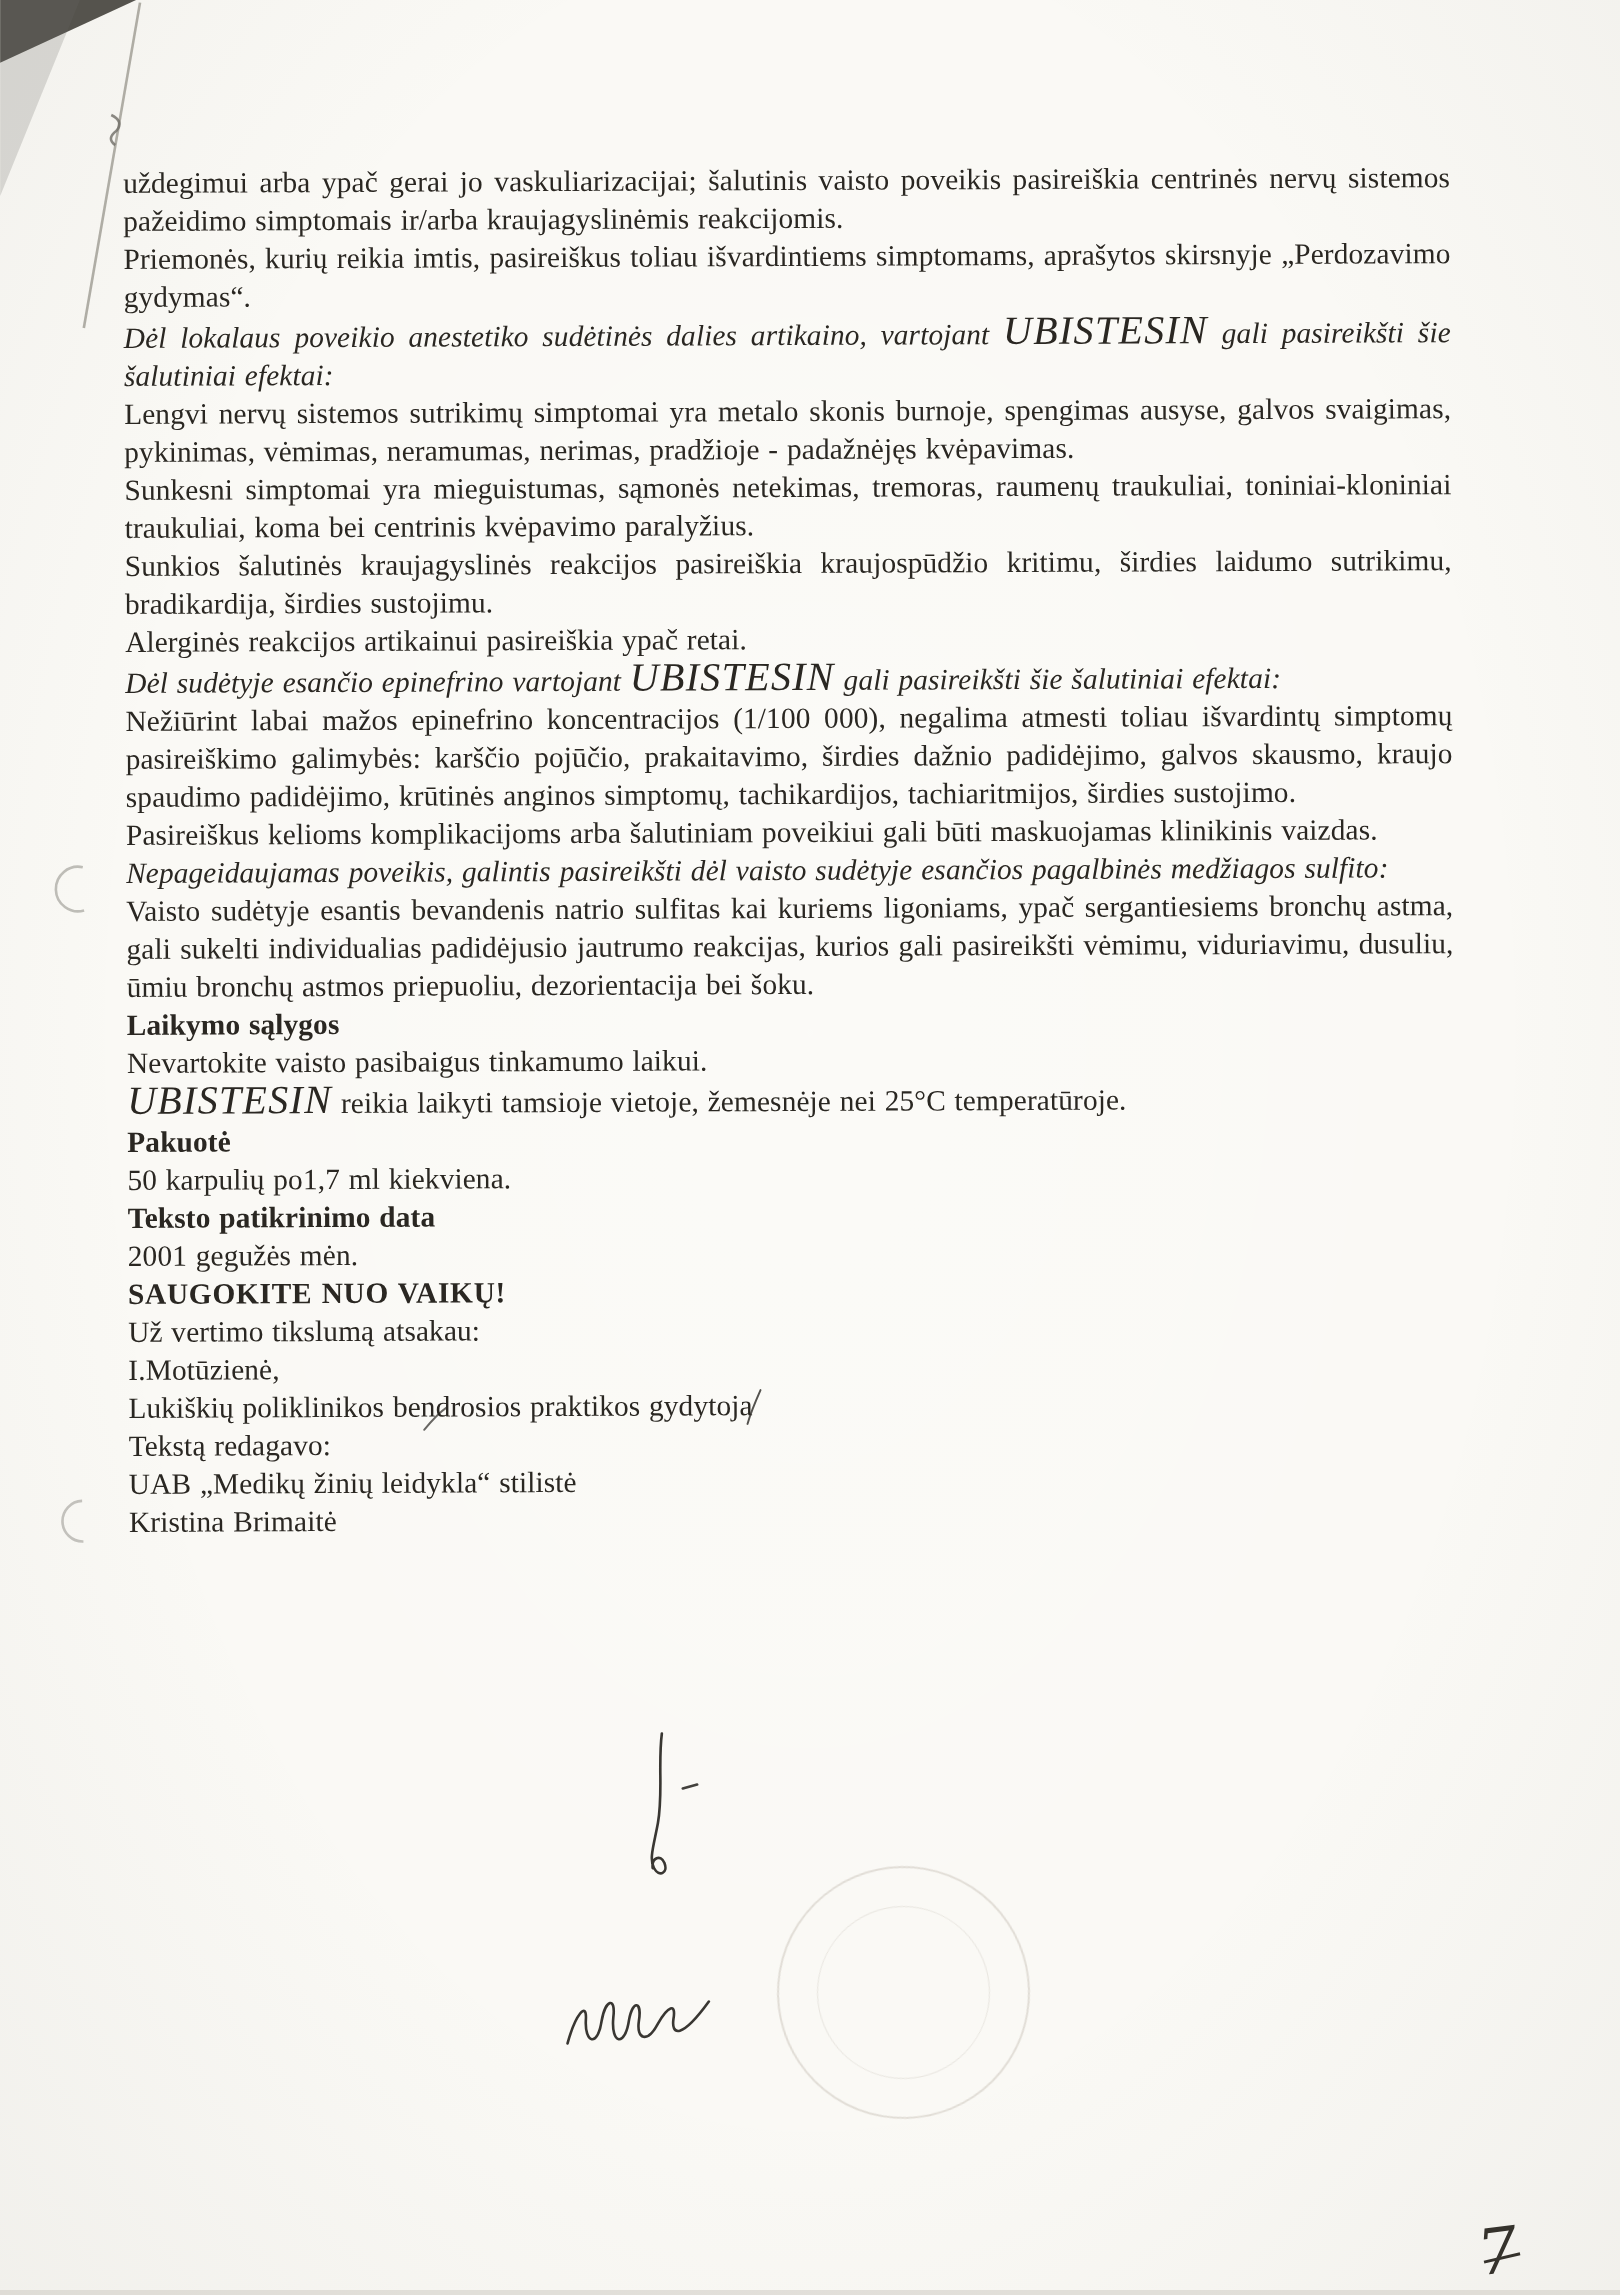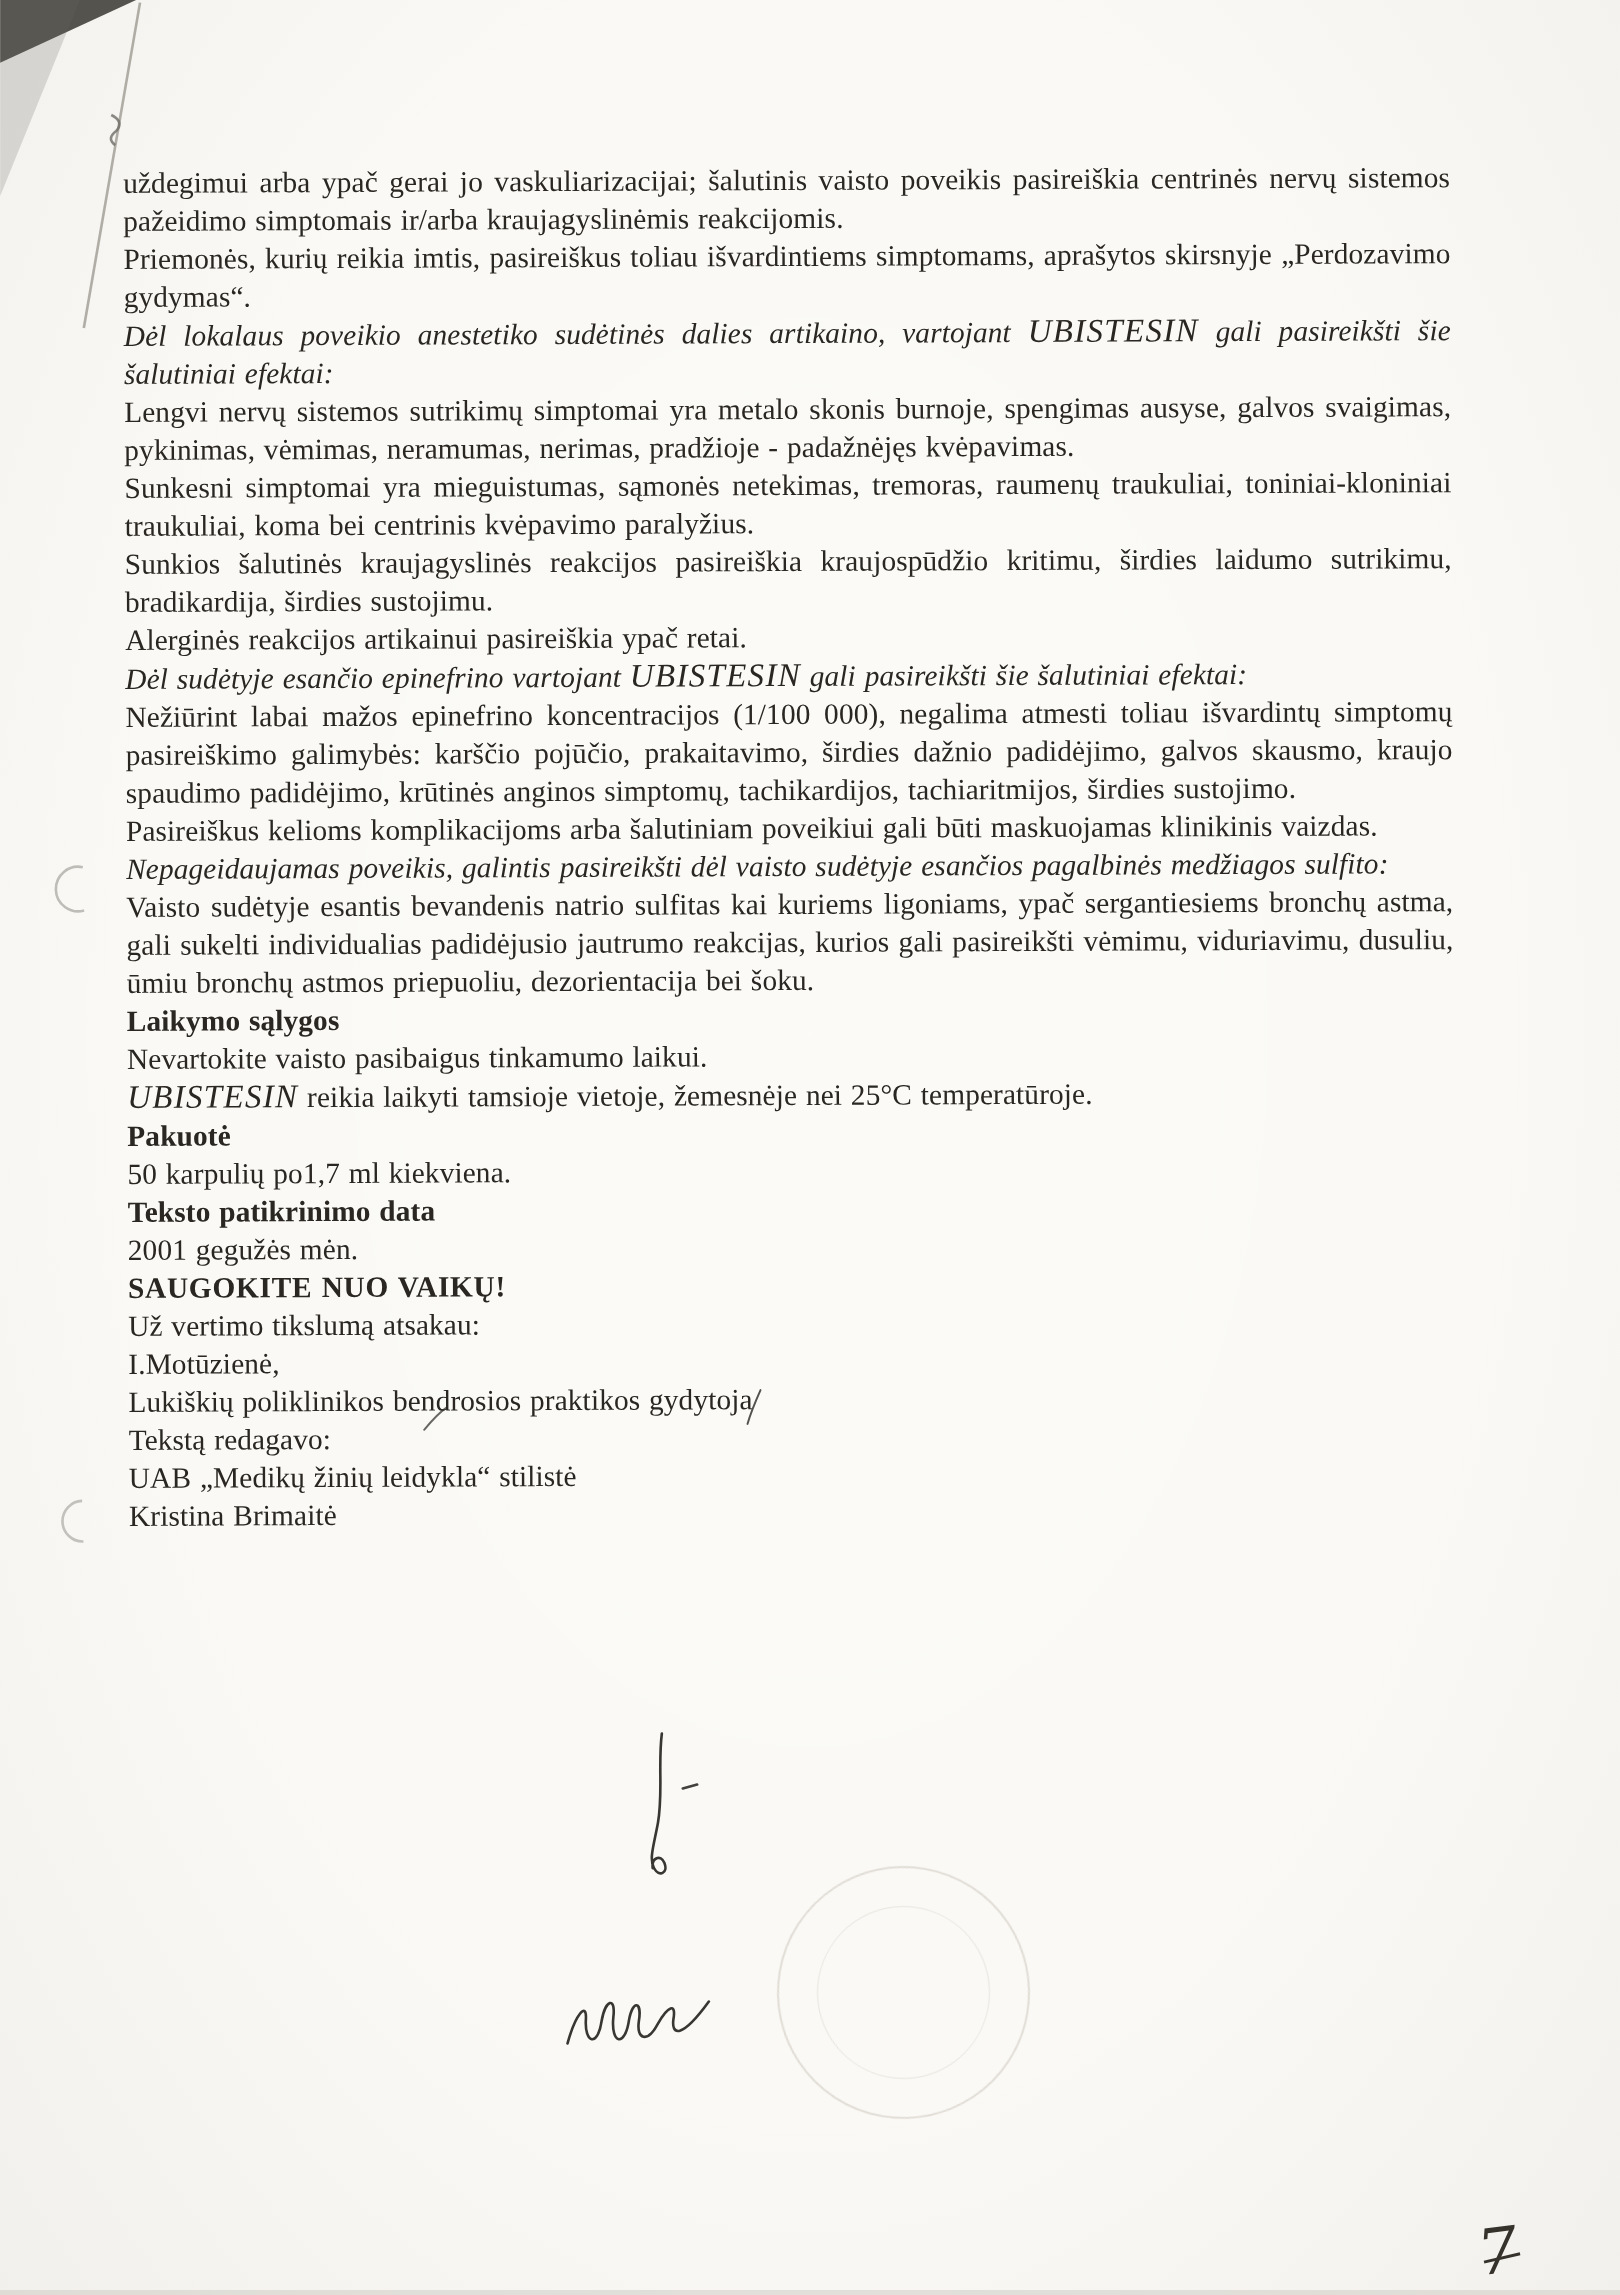--- a/index.html
+++ b/index.html
@@ -43,21 +43,21 @@
     font-weight: 700;
     text-align: left;
   }
   p.warn {
     font-weight: 700;
     text-align: left;
     letter-spacing: 0.7px;
   }
   .brand {
     font-style: italic;
-    font-size: 33px;
+    font-size: 40px;
     letter-spacing: 1.3px;
   }
   .mt-sulfito   { margin-top: 46px; }
   .mt-storage   { margin-top: 51px; }
   .mt-package   { margin-top: 58px; }
   .mt-revision  { margin-top: 58px; }
   .mt-warning   { margin-top: 47px; }
   .mt-transl    { margin-top: 77px; }
   .mt-editor    { margin-top: 54px; }
 

